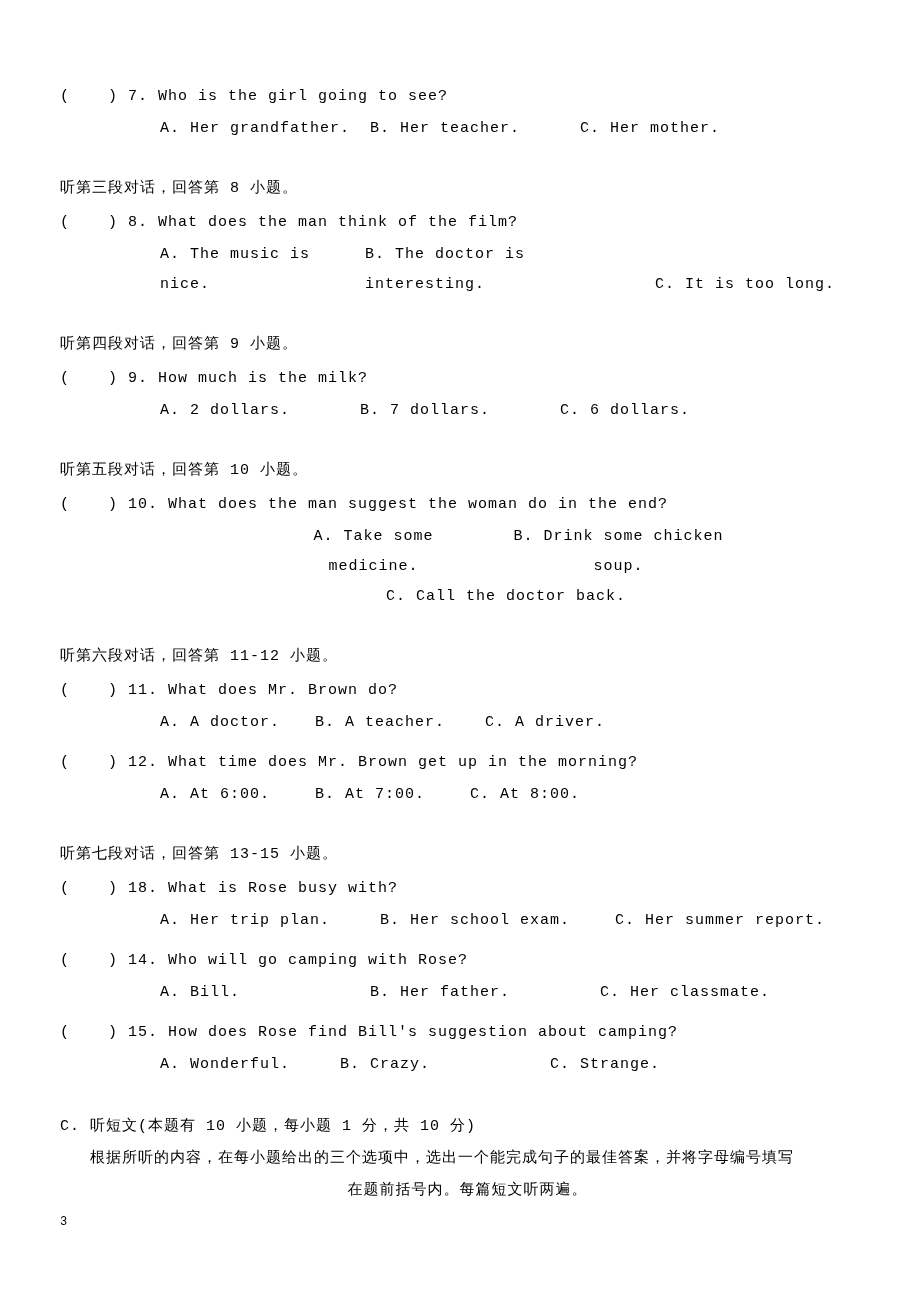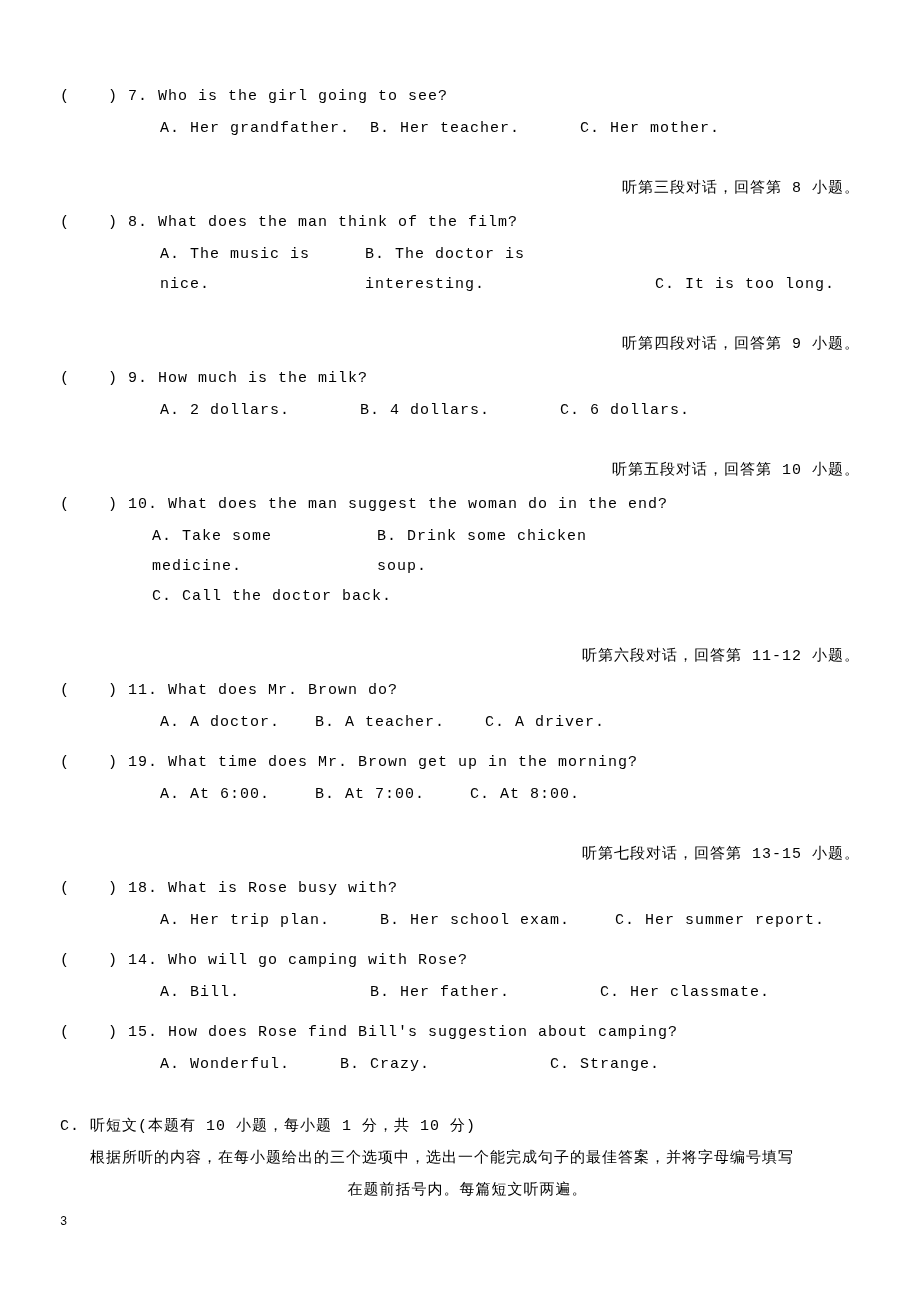--- a/index.html
+++ b/index.html
@@ -17,28 +17,28 @@
     .question-line {
       margin: 2px 0;
     }
     .options-line {
       padding-left: 100px;
       margin: 2px 0 10px 0;
     }
     .options-line-indent {
       padding-left: 92px;
       margin: 2px 0 10px 0;
+      text-align: center;
     }
     .opt {
       display: inline-block;
     }
     .section-header {
       margin-top: 30px;
       margin-bottom: 4px;
-      text-align: right;
     }
     .section-c {
       margin-top: 32px;
     }
     .instr {
       text-indent: 2em;
       margin: 2px 0;
     }
     .instr-cont {
       margin: 2px 0;
@@ -78,21 +78,21 @@
   <span class="opt" style="width:280px">B. The doctor is interesting.</span>
   <span class="opt">C. It is too long.</span>
 </div>
 
 <div class="section-header">听第四段对话，回答第 9 小题。</div>
 <div class="question-line">
   <span>(</span><span class="blank"></span><span>) 9. </span><span class="eng">How much is the milk?</span>
 </div>
 <div class="options-line eng">
   <span class="opt" style="width:190px">A. 2 dollars.</span>
-  <span class="opt" style="width:190px">B. 4 dollars.</span>
+  <span class="opt" style="width:190px">B. 7 dollars.</span>
   <span class="opt">C. 6 dollars.</span>
 </div>
 
 <div class="section-header">听第五段对话，回答第 10 小题。</div>
 <div class="question-line">
   <span>(</span><span class="blank"></span><span>) 10. </span><span class="eng">What does the man suggest the woman do in the end?</span>
 </div>
 <div class="options-line-indent eng">
   <span class="opt" style="width:215px">A. Take some medicine.</span>
   <span class="opt" style="width:255px">B. Drink some chicken soup.</span>
@@ -102,21 +102,21 @@
 <div class="section-header">听第六段对话，回答第 11-12 小题。</div>
 <div class="question-line">
   <span>(</span><span class="blank"></span><span>) 11. </span><span class="eng">What does Mr. Brown do?</span>
 </div>
 <div class="options-line eng">
   <span class="opt" style="width:145px">A. A doctor.</span>
   <span class="opt" style="width:160px">B. A teacher.</span>
   <span class="opt">C. A driver.</span>
 </div>
 <div class="question-line">
-  <span>(</span><span class="blank"></span><span>) 19. </span><span class="eng">What time does Mr. Brown get up in the morning?</span>
+  <span>(</span><span class="blank"></span><span>) 12. </span><span class="eng">What time does Mr. Brown get up in the morning?</span>
 </div>
 <div class="options-line eng">
   <span class="opt" style="width:145px">A. At 6:00.</span>
   <span class="opt" style="width:145px">B. At 7:00.</span>
   <span class="opt">C. At 8:00.</span>
 </div>
 
 <div class="section-header">听第七段对话，回答第 13-15 小题。</div>
 <div class="question-line">
   <span>(</span><span class="blank"></span><span>) 18. </span><span class="eng">What is Rose busy with?</span>

